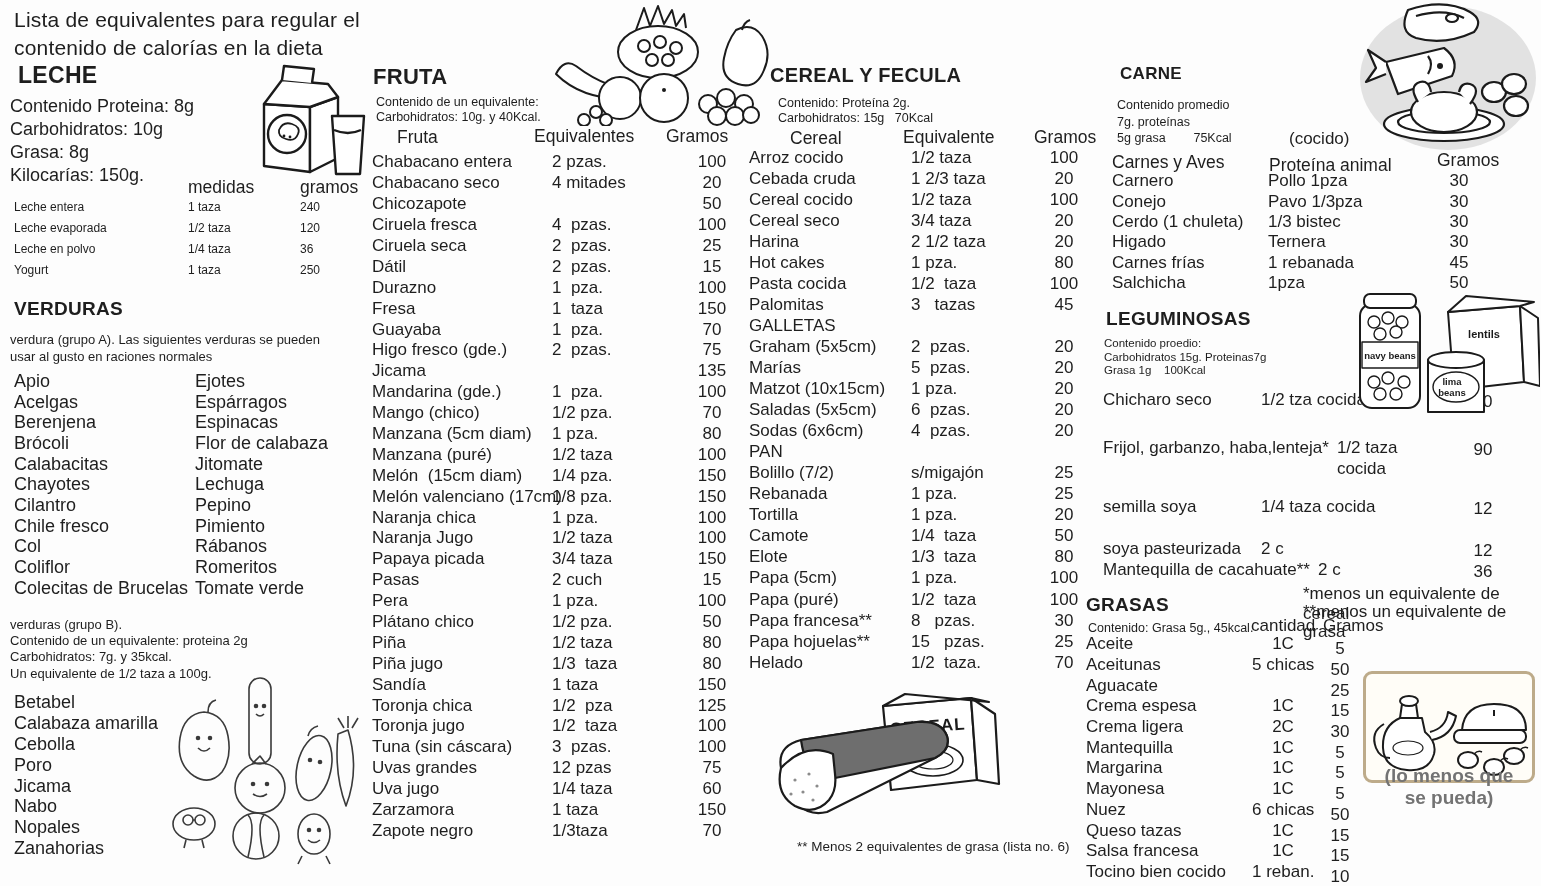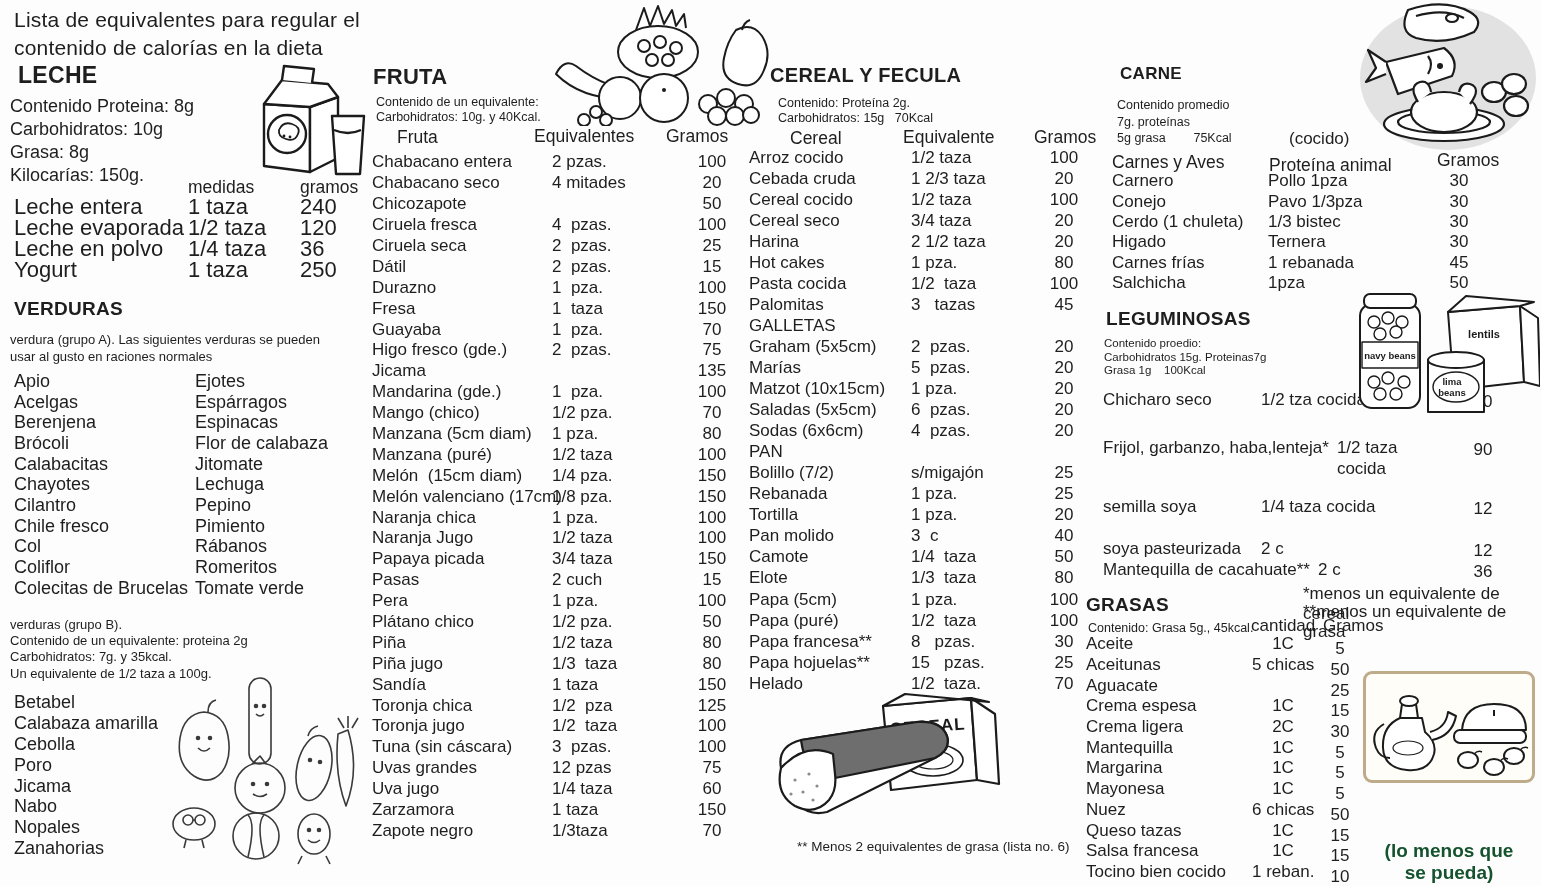--- a/index.html
+++ b/index.html
@@ -8,21 +8,21 @@
   .abs{position:absolute}
   .title{font-size:21px;font-weight:400;line-height:28px;letter-spacing:.2px}
   .h2{font-weight:700;letter-spacing:.3px}
   .colhead{font-size:17.5px}
   .tbl{font-size:17px}
   .tbl .trow{display:flex;align-items:center}
   .tc{white-space:pre}
   
   #leche-info{font-size:18px}
   #leche-info .trow{height:23px}
-  #leche-tbl{font-size:22px}
+  #leche-tbl{font-size:12px}
   #leche-tbl .trow{height:20.8px}
   #leche-tbl .c0{width:174px}
   #leche-tbl .c1{width:112px}
   #leche-tbl .c2{width:70px}
   
   .vnote{font-size:13px;line-height:17px}
   #va1,#va2,#vb{font-size:18px}
   #va1 .trow,#va2 .trow{height:20.7px}
   #vb .trow{height:20.9px}
   #vb-info{font-size:13px}
@@ -598,25 +598,20 @@
         <div class="tc c0">Rebanada</div>
         <div class="tc c1">1 pza.</div>
         <div class="tc c2">25</div>
       </div>
       <div class="trow">
         <div class="tc c0">Tortilla</div>
         <div class="tc c1">1 pza.</div>
         <div class="tc c2">20</div>
       </div>
       <div class="trow">
-        <div class="tc c0">Pan molido</div>
-        <div class="tc c1">3  c</div>
-        <div class="tc c2">40</div>
-      </div>
-      <div class="trow">
         <div class="tc c0">Camote</div>
         <div class="tc c1">1/4  taza</div>
         <div class="tc c2">50</div>
       </div>
       <div class="trow">
         <div class="tc c0">Elote</div>
         <div class="tc c1">1/3  taza</div>
         <div class="tc c2">80</div>
       </div>
       <div class="trow">
@@ -896,18 +891,18 @@
         <rect x="88" y="56" width="72" height="13" rx="6"></rect>
         <path d="M96 56 q2 -26 32 -26 q32 0 32 26 z"></path>
         <path d="M128 36 v6" fill="none"></path>
         <ellipse cx="102" cy="86" rx="10" ry="8"></ellipse>
         <ellipse cx="128" cy="93" rx="10" ry="8"></ellipse>
         <ellipse cx="148" cy="82" rx="10" ry="8"></ellipse>
         <path d="M108 80 q4 -4 8 -2 M134 87 q4 -4 8 -2 M154 76 q4 -4 8 -2" fill="none" stroke-width="1.4"></path>
       </g>
     </svg>
   </div>
-  <div class="abs rednote" style="left: 1363px; top: 840px; width: 172px; color: #14532d;">
+  <div class="abs rednote" style="left: 1363px; top: 765px; width: 172px; color: #737373;">
     <div>(lo menos que</div>
     <div>se pueda)</div>
   </div>
 
 </div>
 
 </body></html>

